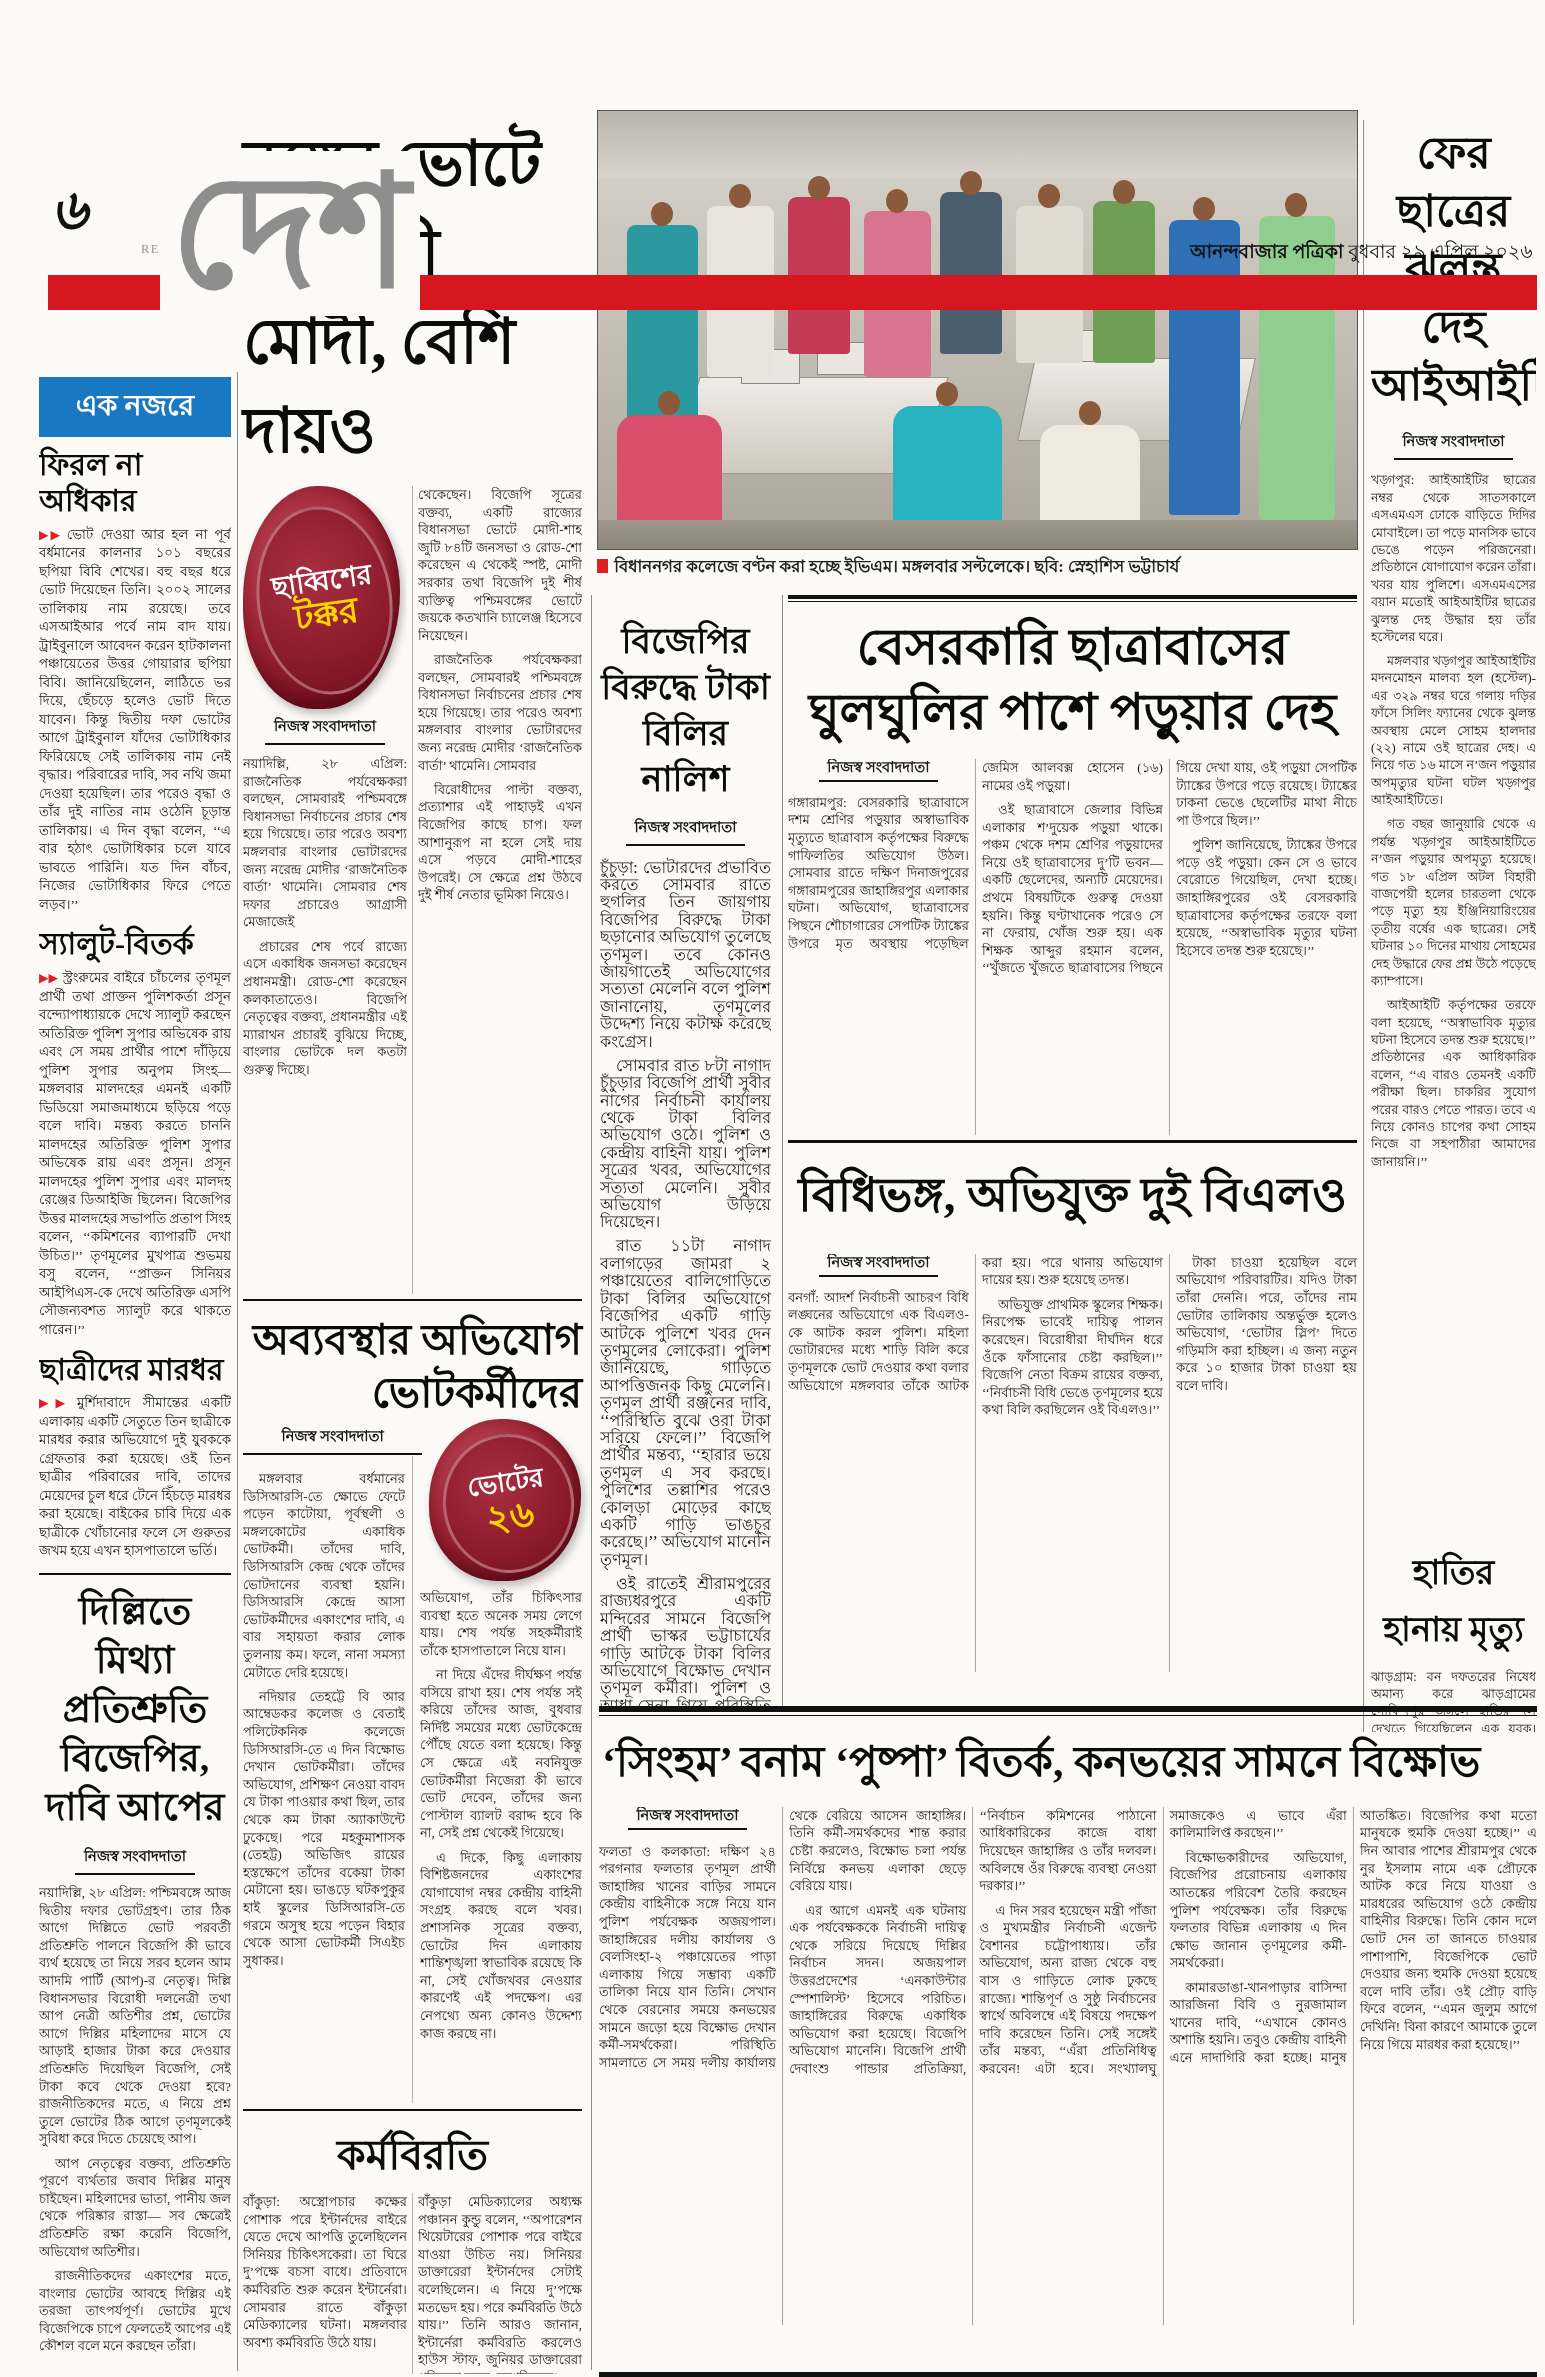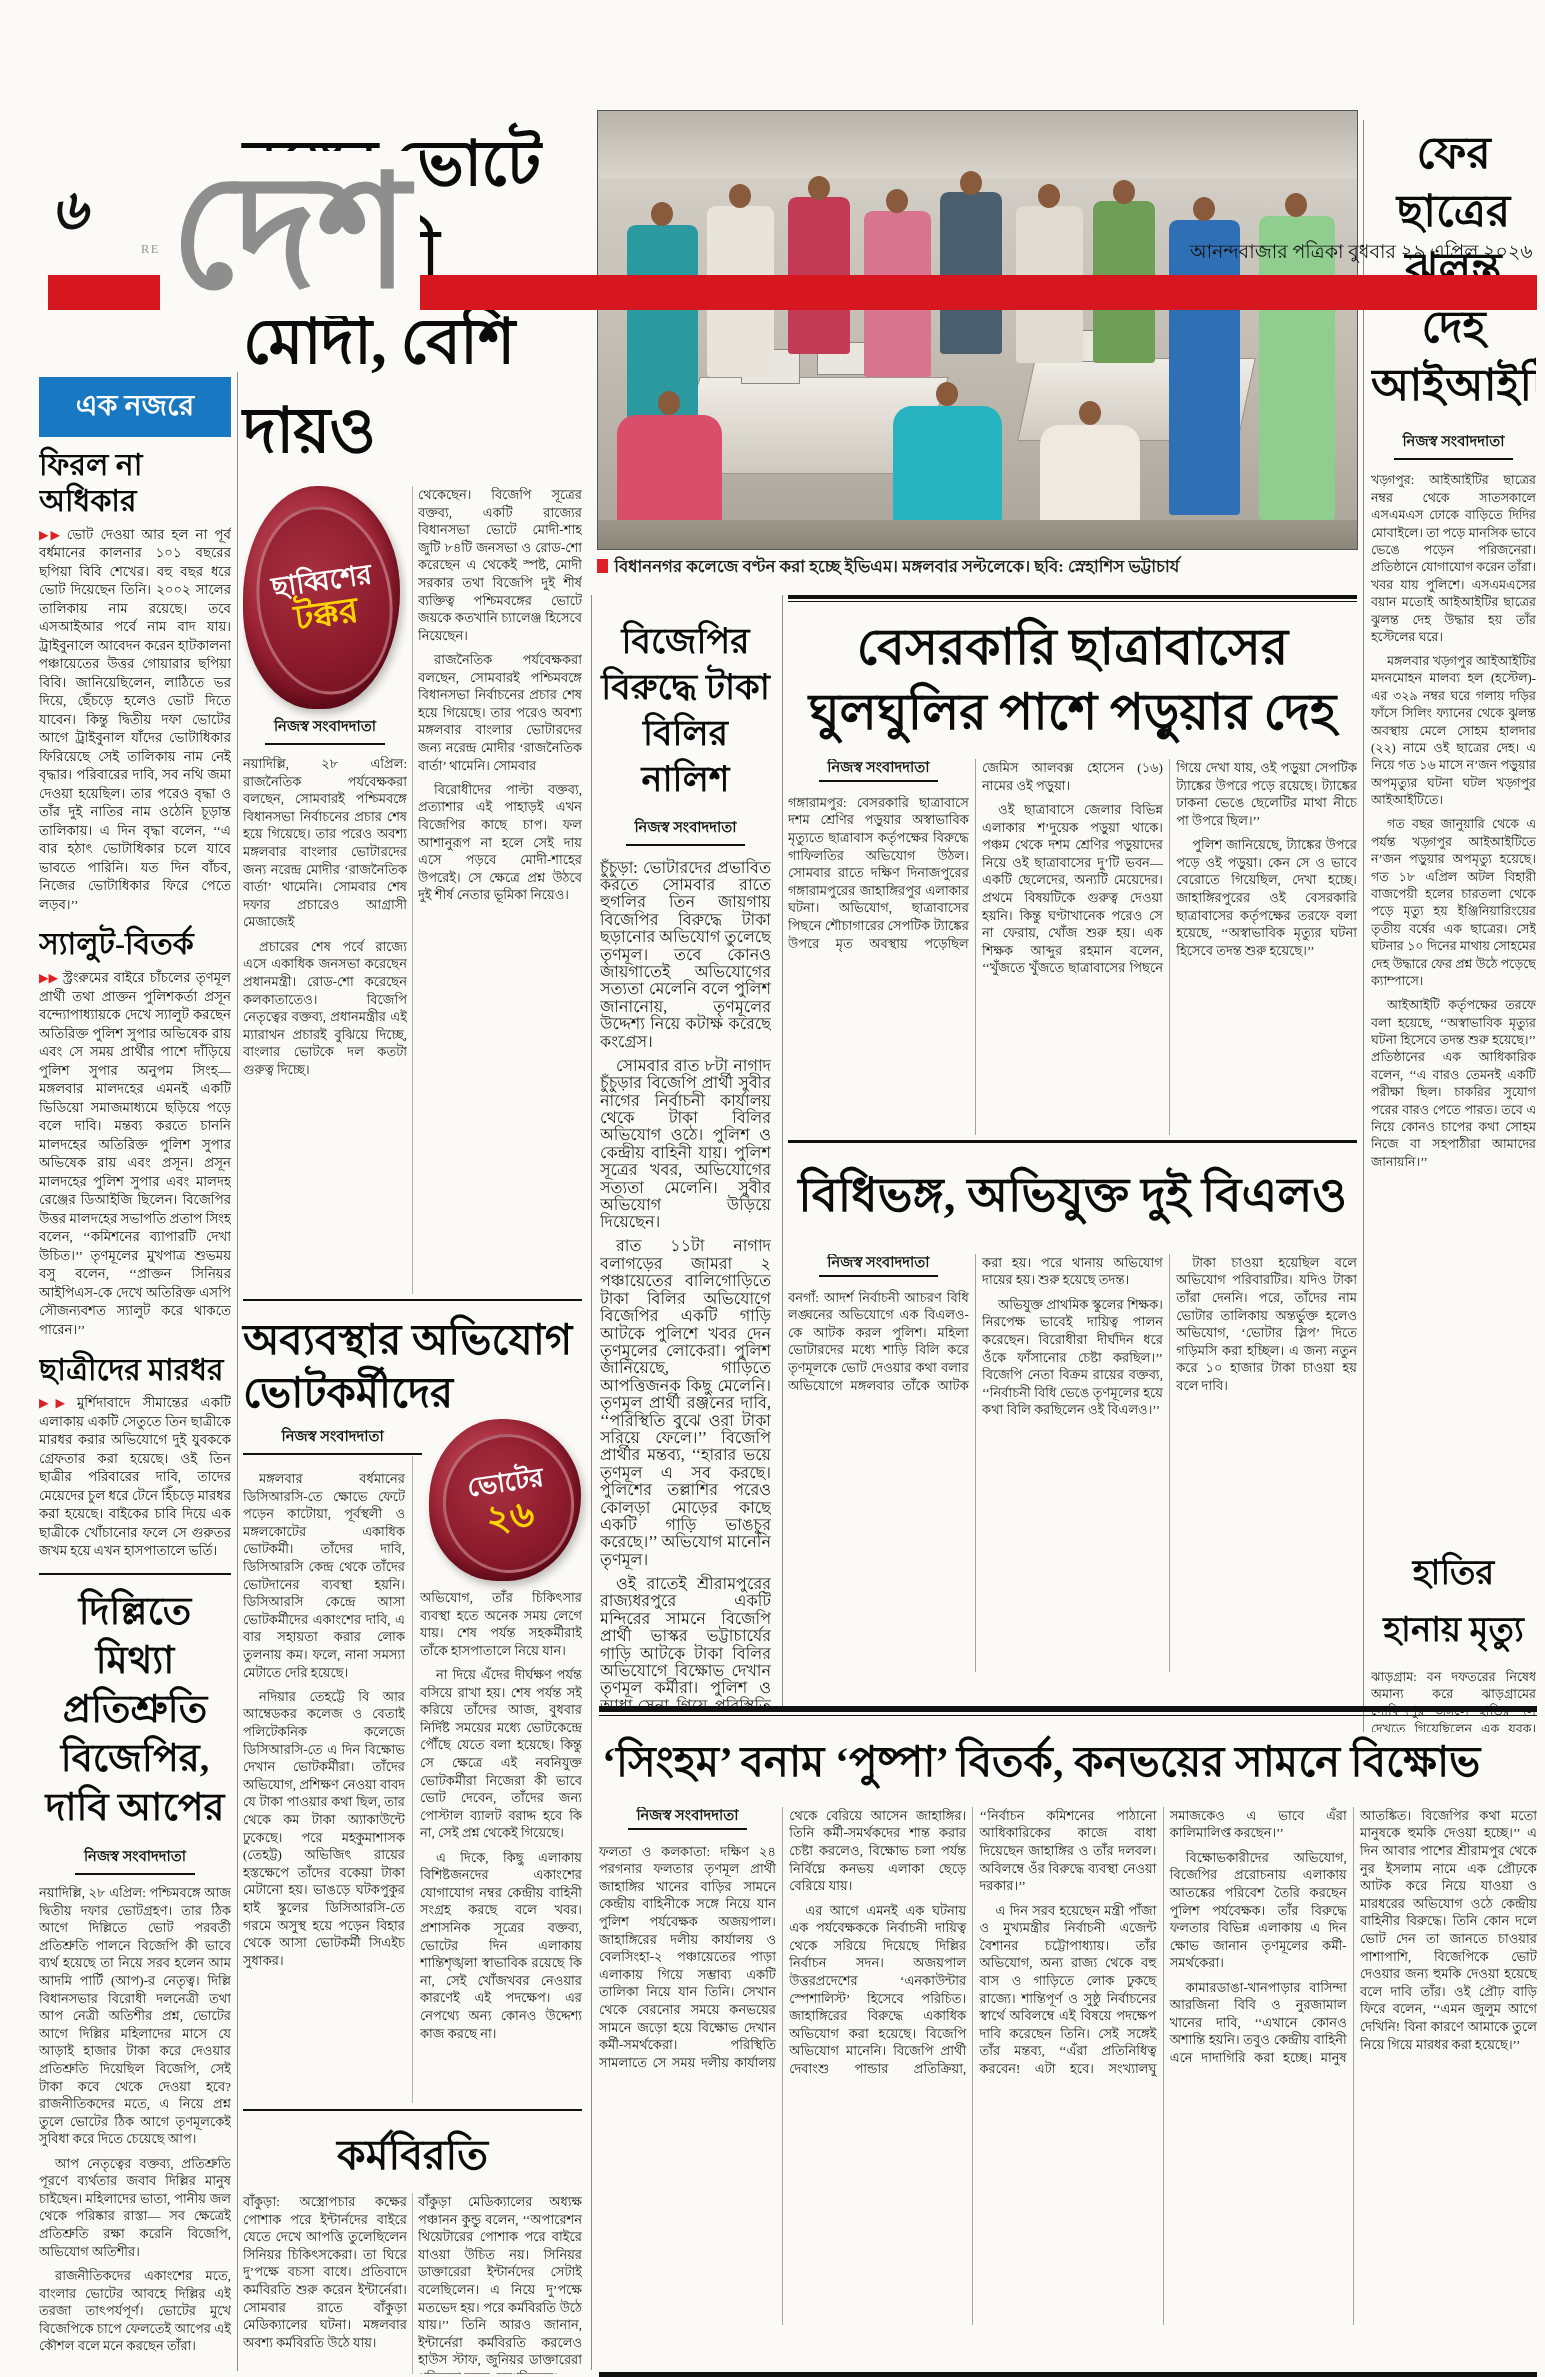--- a/index.html
+++ b/index.html
@@ -6,21 +6,21 @@
   #page{position:relative;width:1545px;height:2389px;background:#fbfaf6;overflow:hidden;
         font-family:"Liberation Serif", serif;color:#141414;}
   .abs{position:absolute;}
   
   #pagenum{left:51px;top:167px;font-size:56px;font-weight:bold;font-style:italic;color:#111;}
   #watermark{left:141px;top:242px;font-size:12.4px;color:#9a958e;letter-spacing:1.4px;}
   #masthead{left:160px;top:151px;font-size:157px;line-height:1.05;font-weight:bold;color:#8e8e8e;
             background:#fbfaf6;padding:0 10.5px;z-index:3;}
   #redbar{left:48px;top:275px;width:1489px;height:35px;z-index:1;}
   #dateline{top:237px;right:12.4px;font-size:19px;color:#111;z-index:2;}
-  #dateline b{font-weight:normal;}
+  #dateline b{font-weight:bold;}
   
   .vrule{width:1px;background:#8d8a84;}
   .hrule{background:#111;}
   
   .body-txt{font-size:13px;line-height:17.6px;text-align:justify;color:#191919;}
   .body-txt p{margin:0 0 6.7px 0;text-indent:16px;}
   .body-txt p.nofirst{text-indent:0;}
   .byline{font-weight:bold;font-size:14.7px;text-align:center;width:fit-content;margin:0 auto;
           padding:0 8.6px 3.8px 8.6px;border-bottom:2.4px double #111;}
   h1,h2,h3{margin:0;font-weight:bold;color:#0b0b0b;}
@@ -44,21 +44,21 @@
         border:3.3px solid rgba(255,235,235,.35);
         background:radial-gradient(circle at 42% 35%, #a8303f 0%, #8c1b2d 60%, #70101f 100%);
         display:flex;flex-direction:column;align-items:center;justify-content:center;transform:rotate(-8deg);}
   .seal-l1{color:#ffffff;font-size:27.6px;font-weight:bold;line-height:1.05;}
   .seal-l2{color:#ffd400;font-size:35px;font-weight:bold;line-height:1.1;}
   #modi-art .colL{position:absolute;left:0;top:0;width:164px;height:808px;overflow:hidden;}
   #modi-art .colR{position:absolute;left:175px;top:0;width:164px;height:808px;overflow:hidden;}
   #modi-seal{width:157px;height:223px;margin-bottom:4.8px;}
   #modi-art .byline{margin-bottom:10.5px;}
   
-  #abyab-h{font-size:42px;line-height:53px;text-align:left;margin-top:12.4px;}
+  #abyab-h{font-size:42px;line-height:53px;text-align:right;margin-top:12.4px;}
   #abyab .colL{position:absolute;left:0;top:157px;width:162px;height:647px;overflow:hidden;}
   #abyab .colR{position:absolute;left:177px;top:290px;width:162px;height:514px;overflow:hidden;}
   #seal26{position:absolute;right:1px;top:120px;width:152px;height:162px;}
   
   #karma-h{font-size:41px;text-align:center;margin-top:11.4px;}
   #karma .colL{position:absolute;left:0;top:84px;width:164px;height:181px;overflow:hidden;}
   #karma .colR{position:absolute;left:175px;top:84px;width:164px;height:181px;overflow:hidden;}
   
   #photo{left:597px;top:110px;width:759px;height:438px;border:1px solid #555;overflow:hidden;
          background:linear-gradient(180deg,#d9d5cd 0%,#cdc8bf 28%,#c2bcb2 55%,#aaa49a 100%);}

